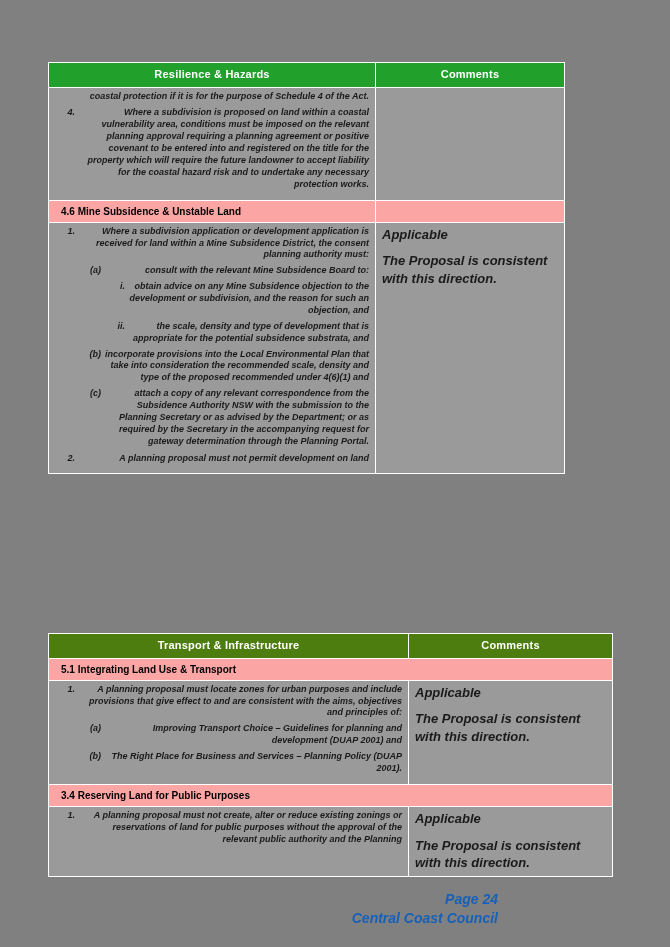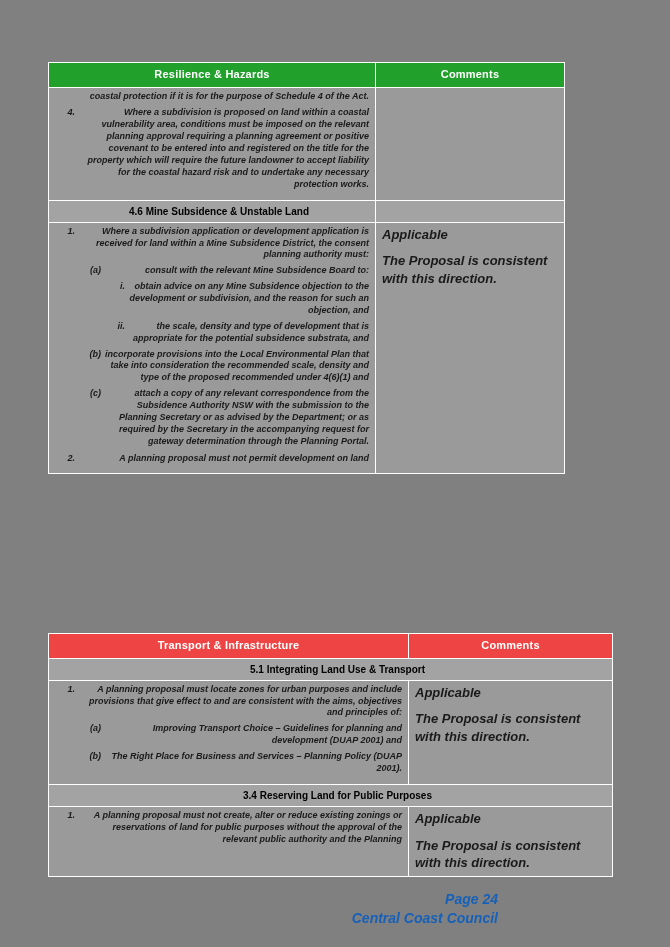--- a/index.html
+++ b/index.html
@@ -44,40 +44,39 @@
     background: #21a02c;
     color: #ffffff;
     text-align: center;
     font-size: 11px;
     font-weight: bold;
     font-style: normal;
     letter-spacing: 0.2px;
     padding: 4px 4px 5px 4px;
   }
   .hdr-blue th {
-    background: #ef4444;
+    background: #4d7c0f;
     color: #ffffff;
     text-align: center;
     font-size: 11px;
     font-weight: bold;
     font-style: normal;
     letter-spacing: 0.2px;
     padding: 4px 4px 5px 4px;
     margin-left: 44px;
   }
 
   
   .subhdr td {
-    background: #a3a3a3;
+    background: #fca5a5;
     color: #000000;
     font-weight: bold;
     font-style: normal;
     font-size: 10px;
-    padding: 4px 6px 4px 20px;
-    text-align: center;
+    padding: 4px 6px 4px 12px;
   }
 
   .cell-left {
     background: #9a9a9a;
   }
   .cell-right {
     background: #9a9a9a;
   }
 
   

